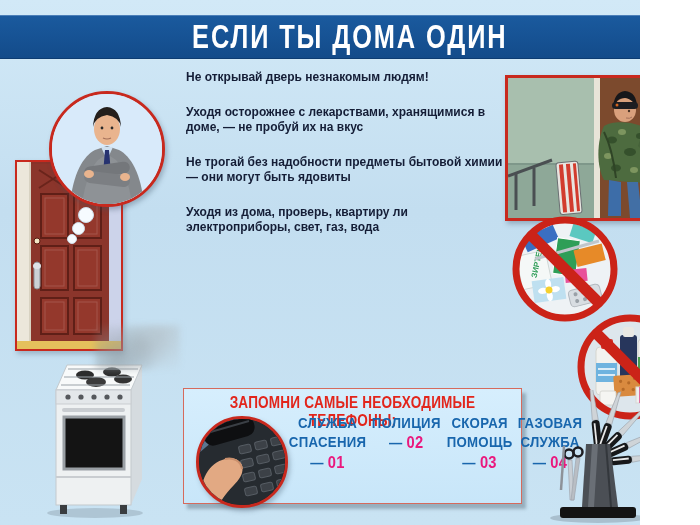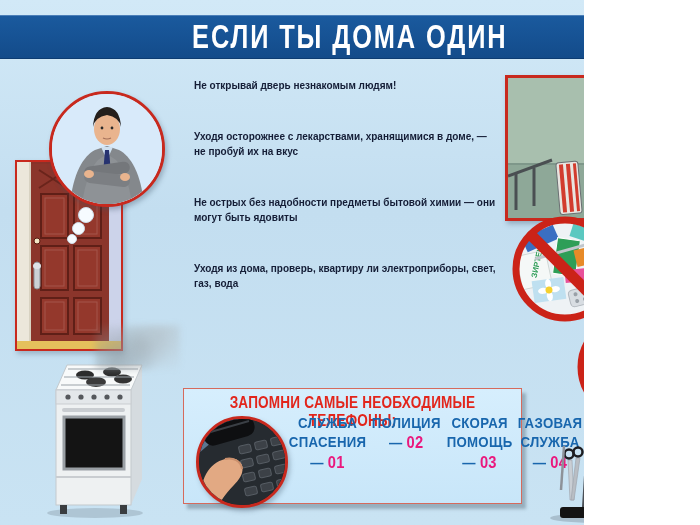--- a/index.html
+++ b/index.html
@@ -1,27 +1,27 @@
 <!DOCTYPE html>
 <html><head>
 <meta charset="utf-8">
 <style>
   html,body{margin:0;padding:0;}
   body{font-family:"Liberation Sans",sans-serif;}
-  #poster{position:relative;width:584px;height:525px;overflow:hidden;
+  #poster{position:relative;width:640px;height:525px;overflow:hidden;
     background:linear-gradient(#d2e9f7,#c3def0 40%,#c9e3f3);}
   
   .banner{position:absolute;left:0;top:15px;width:700px;height:42px;
     background:linear-gradient(#1a5a9e,#134b8a);border-top:1px solid #4c7fb8;border-bottom:1px solid #0d3c72;
     display:flex;align-items:center;justify-content:center;}
   .banner h1{margin:0;color:#ffffff;font-size:27px;font-weight:700;letter-spacing:2px;
     transform:scale(0.94,1.22);white-space:nowrap;}
   
   .rules{position:absolute;left:186px;top:70px;width:318px;display:flex;flex-direction:column;gap:20px;}
-  .rules p{margin:8px;font-size:10px;line-height:15px;font-weight:700;color:#141d36;}
+  .rules p{margin:0;font-size:12px;line-height:15px;font-weight:700;color:#141d36;}
   
   .photo-border{border:3px solid #c8291e;box-shadow:2px 3px 5px rgba(60,80,100,.35);}
   .boy-circle{position:absolute;left:49px;top:91px;width:110px;height:110px;border-radius:50%;
     overflow:hidden;z-index:3;background:#d7e9f8;}
   .bubble{position:absolute;background:#f6fbff;border:1px solid #cfdfeb;border-radius:50%;z-index:4;}
   .b1{left:78px;top:207px;width:14px;height:14px;}
   .b2{left:72px;top:222px;width:11px;height:11px;}
   .b3{left:67px;top:234px;width:8px;height:8px;}
   .door-box{position:absolute;left:15px;top:160px;width:104px;height:187px;border:2px solid #c8291e;
     z-index:2;background:#883229;box-shadow:2px 3px 5px rgba(60,80,100,.3);}
@@ -56,21 +56,21 @@
 
 <div id="poster">
 
   <div class="banner">
     <h1>ЕСЛИ ТЫ ДОМА ОДИН</h1>
   </div>
 
   <div class="rules">
     <p>Не открывай дверь незнакомым людям!</p>
     <p>Уходя осторожнее с лекарствами, хранящимися в доме, — не пробуй их на вкус</p>
-    <p>Не острых без надобности предметы бытовой химии — они могут быть ядовиты</p>
+    <p>Не трогай без надобности предметы бытовой химии — они могут быть ядовиты</p>
     <p>Уходя из дома, проверь, квартиру ли электроприборы, свет, газ, вода</p>
   </div>
 
   <div class="boy-circle photo-border">
     <svg width="110" height="110" viewBox="0 0 110 110">
       <rect width="110" height="110" fill="#d8eafa"></rect>
       <path d="M18,110 C21,80 31,62 43,56 L55,52 L67,56 C79,62 89,80 92,110 Z" fill="#84888c"></path>
       <path d="M30,110 C33,88 40,72 46,66 L55,60 L64,66 C70,72 77,88 80,110 Z" fill="#8e9296"></path>
       <polygon points="49,53 61,53 55,66" fill="#cfe0f0"></polygon>
       <polygon points="53,56 57,56 59,80 51,80" fill="#273370"></polygon>

